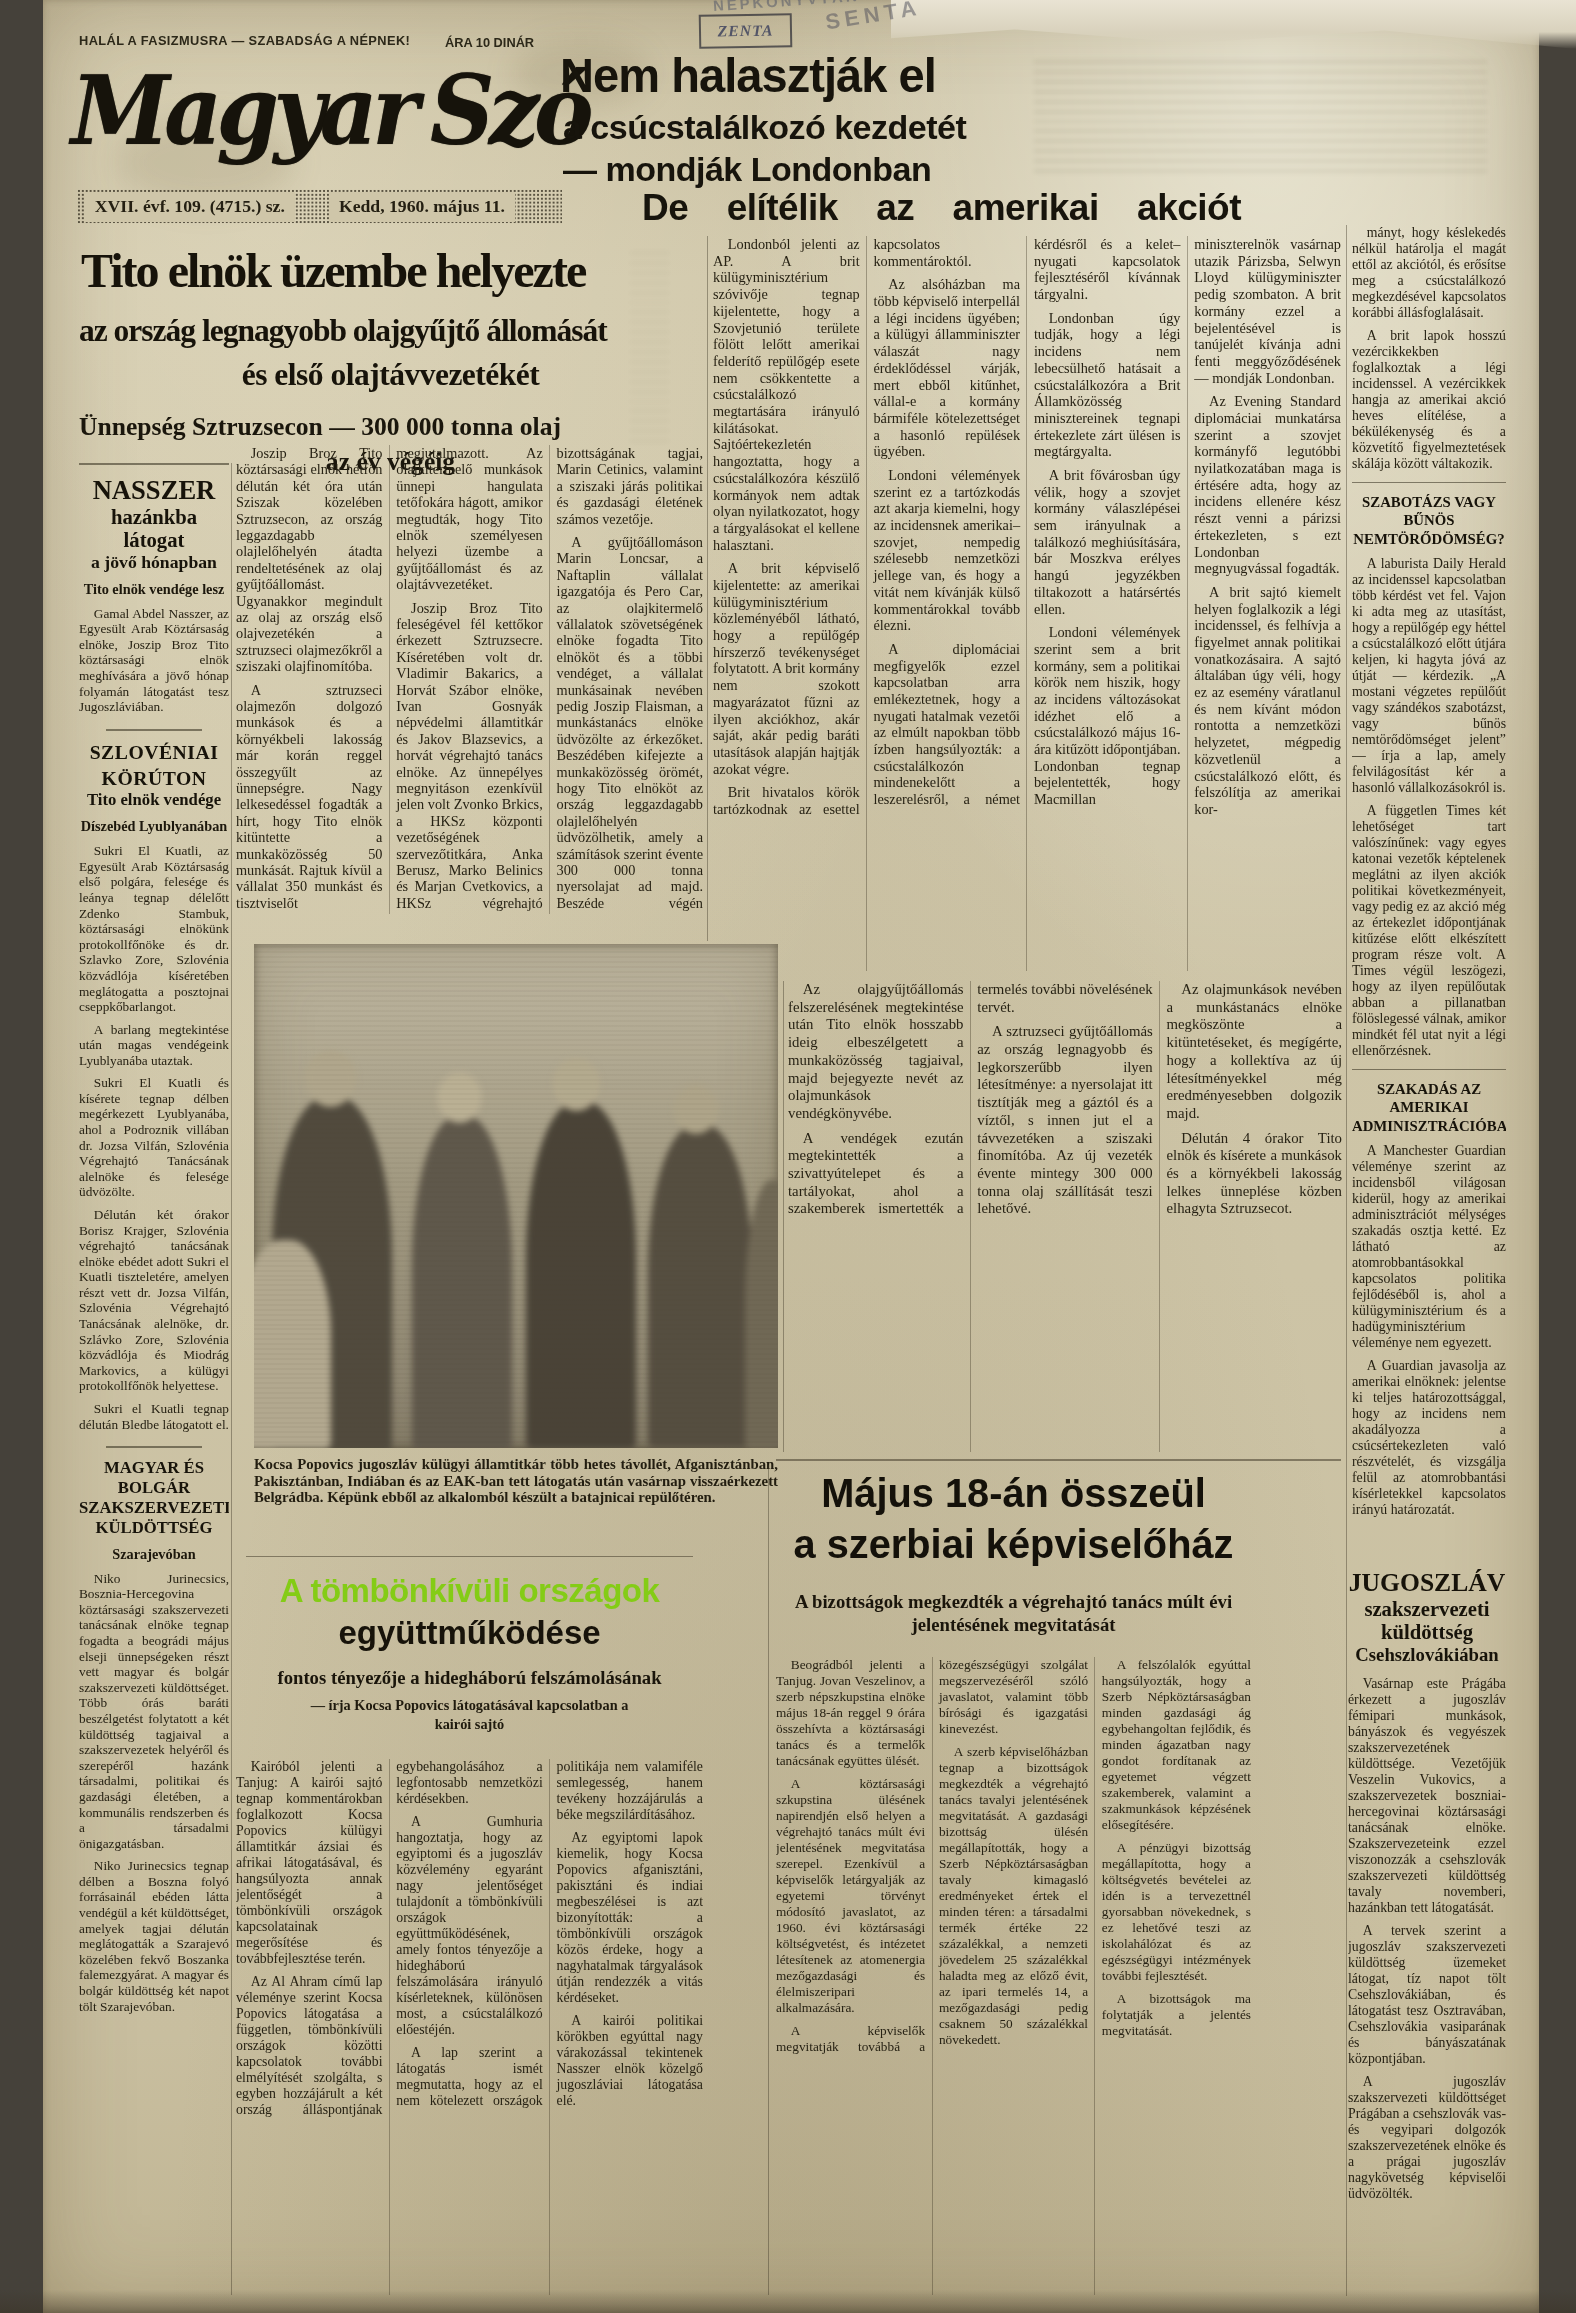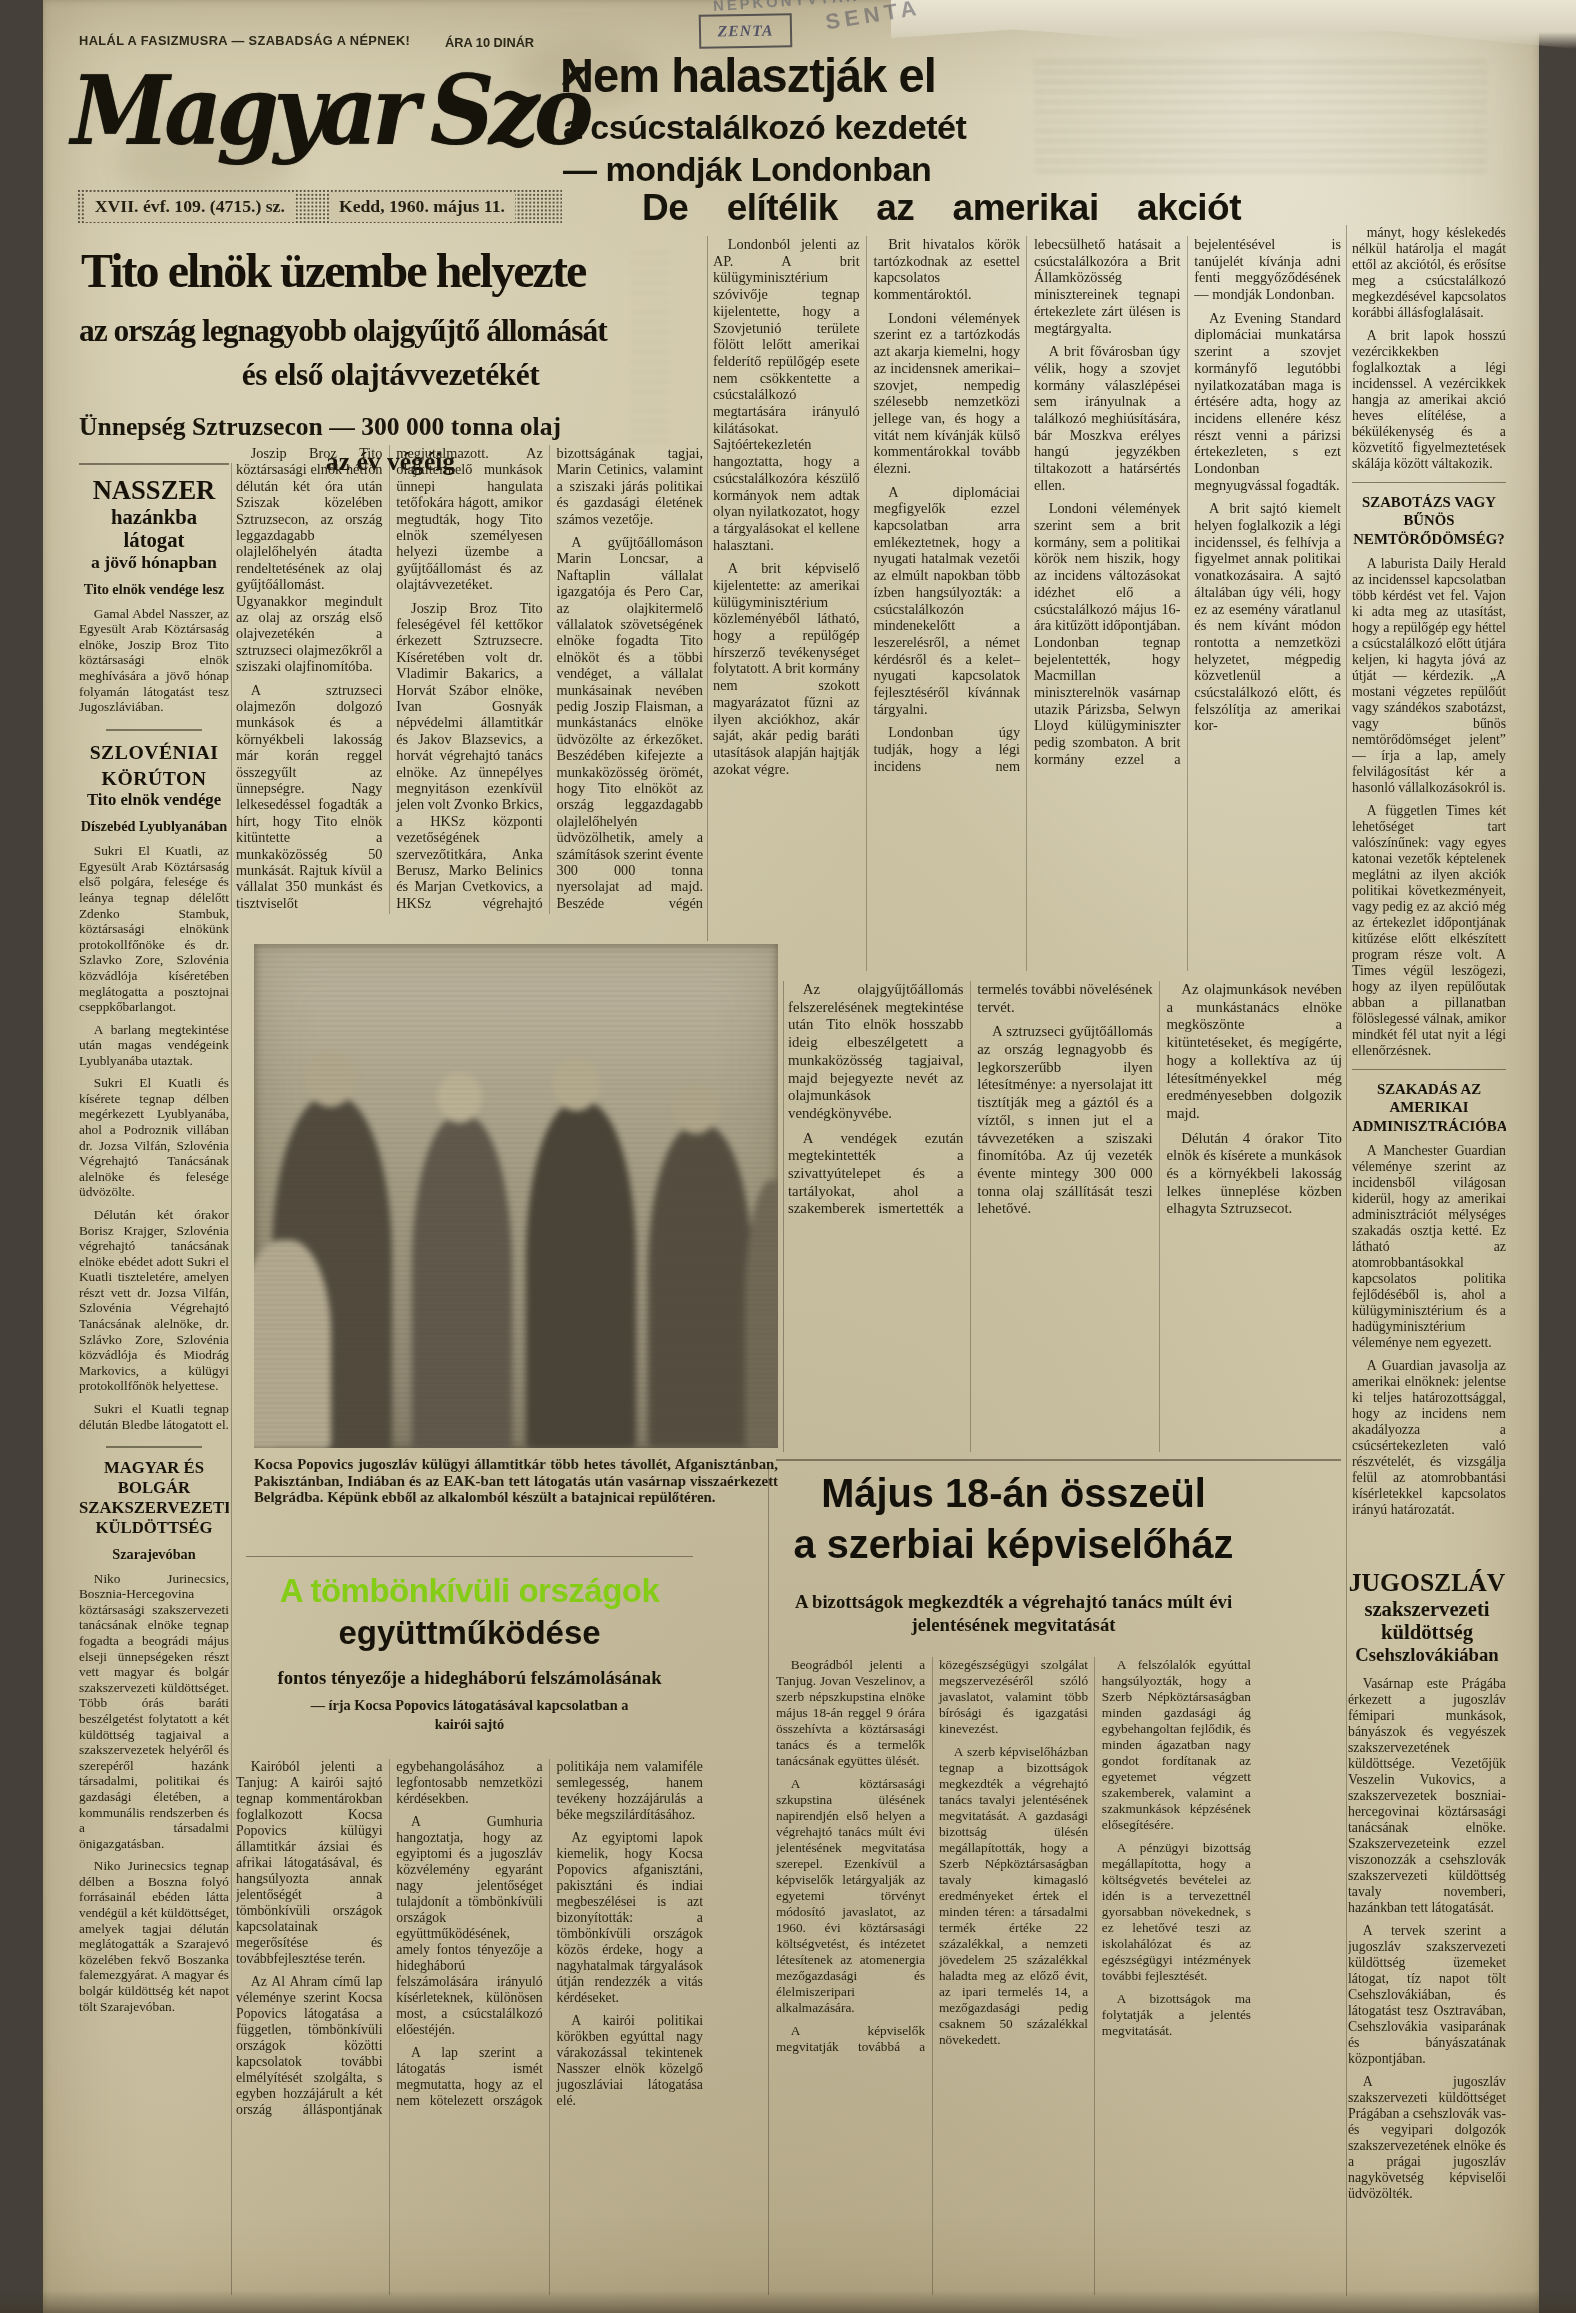--- a/index.html
+++ b/index.html
@@ -178,20 +178,21 @@
   <div class="tito-top copy mcol">
       <p>Joszip Broz Tito köztársasági elnök hétfőn délután két óra után Sziszak közelében Sztruzsecon, az ország leggazdagabb olajlelőhelyén átadta rendeltetésének az olaj gyűjtőállomást. Ugyanakkor megindult az olaj az ország első olajvezetékén a sztruzseci olajmezőkről a sziszaki olajfinomítóba.</p>
       <p>A sztruzseci olajmezőn dolgozó munkások és a környékbeli lakosság már korán reggel összegyűlt az ünnepségre. Nagy lelkesedéssel fogadták a hírt, hogy Tito elnök kitüntette a munkaközösség 50 munkását. Rajtuk kívül a vállalat 350 munkást és tisztviselőt megjutalmazott. Az olajkitermelő munkások ünnepi hangulata tetőfokára hágott, amikor megtudták, hogy Tito elnök személyesen helyezi üzembe a gyűjtőállomást és az olajtávvezetéket.</p>
       <p>Joszip Broz Tito feleségével fél kettőkor érkezett Sztruzsecre. Kíséretében volt dr. Vladimir Bakarics, a Horvát Szábor elnöke, Ivan Gosnyák népvédelmi államtitkár és Jakov Blazsevics, a horvát végrehajtó tanács elnöke. Az ünnepélyes megnyitáson ezenkívül jelen volt Zvonko Brkics, a HKSz központi vezetőségének szervezőtitkára, Anka Berusz, Marko Belinics és Marjan Cvetkovics, a HKSz végrehajtó bizottságának tagjai, Marin Cetinics, valamint a sziszaki járás politikai és gazdasági életének számos vezetője.</p>
       <p>A gyűjtőállomáson Marin Loncsar, a Naftaplin vállalat igazgatója és Pero Car, az olajkitermelő vállalatok szövetségének elnöke fogadta Tito elnököt és a többi vendéget, a vállalat munkásainak nevében pedig Joszip Flaisman, a munkástanács elnöke üdvözölte az érkezőket. Beszédében kifejezte a munkaközösség örömét, hogy Tito elnököt az ország leggazdagabb olajlelőhelyén üdvözölhetik, amely a számítások szerint évente 300 000 tonna nyersolajat ad majd. Beszéde végén különleges védőkesztyűt nyújtott át Tito elnöknek, aki ennek segítségével, a gombok lenyomásával üzembe helyezte a gyűjtőállomást és a sziszaki távvezetéket.</p>
     </div>
   <div class="ap-body copy mcol">
       <p>Londonból jelenti az AP. A brit külügyminisztérium szóvivője tegnap kijelentette, hogy a Szovjetunió területe fölött lelőtt amerikai felderítő repülőgép esete nem csökkentette a csúcstalálkozó megtartására irányuló kilátásokat. Sajtóértekezletén hangoztatta, hogy a csúcstalálkozóra készülő kormányok nem adtak olyan nyilatkozatot, hogy a tárgyalásokat el kellene halasztani.</p>
       <p>A brit képviselő kijelentette: az amerikai külügyminisztérium közleményéből látható, hogy a repülőgép hírszerző tevékenységet folytatott. A brit kormány nem szokott magyarázatot fűzni az ilyen akciókhoz, akár saját, akár pedig baráti utasítások alapján hajtják azokat végre.</p>
       <p>Brit hivatalos körök tartózkodnak az esettel kapcsolatos kommentároktól.</p>
+      <p>Az alsóházban ma több képviselő interpellál a légi incidens ügyében; a külügyi államminiszter válaszát nagy érdeklődéssel várják, mert ebből kitűnhet, vállal-e a kormány bármiféle kötelezettséget a hasonló repülések ügyében.</p>
       <p>Londoni vélemények szerint ez a tartózkodás azt akarja kiemelni, hogy az incidensnek amerikai–szovjet, nempedig szélesebb nemzetközi jellege van, és hogy a vitát nem kívánják külső kommentárokkal tovább élezni.</p>
       <p>A diplomáciai megfigyelők ezzel kapcsolatban arra emlékeztetnek, hogy a nyugati hatalmak vezetői az elmúlt napokban több ízben hangsúlyozták: a csúcstalálkozón mindenekelőtt a leszerelésről, a német kérdésről és a kelet–nyugati kapcsolatok fejlesztéséről kívánnak tárgyalni.</p>
       <p>Londonban úgy tudják, hogy a légi incidens nem lebecsülhető hatásait a csúcstalálkozóra a Brit Államközösség minisztereinek tegnapi értekezlete zárt ülésen is megtárgyalta.</p>
       <p>A brit fővárosban úgy vélik, hogy a szovjet kormány válaszlépései sem irányulnak a találkozó meghiúsítására, bár Moszkva erélyes hangú jegyzékben tiltakozott a határsértés ellen.</p>
       <p>Londoni vélemények szerint sem a brit kormány, sem a politikai körök nem hiszik, hogy az incidens változásokat idézhet elő a csúcstalálkozó május 16-ára kitűzött időpontjában. Londonban tegnap bejelentették, hogy Macmillan miniszterelnök vasárnap utazik Párizsba, Selwyn Lloyd külügyminiszter pedig szombaton. A brit kormány ezzel a bejelentésével is tanújelét kívánja adni fenti meggyőződésének — mondják Londonban.</p>
       <p>Az Evening Standard diplomáciai munkatársa szerint a szovjet kormányfő legutóbbi nyilatkozatában maga is értésére adta, hogy az incidens ellenére kész részt venni a párizsi értekezleten, s ezt Londonban megnyugvással fogadták.</p>
       <p>A brit sajtó kiemelt helyen foglalkozik a légi incidenssel, és felhívja a figyelmet annak politikai vonatkozásaira. A sajtó általában úgy véli, hogy ez az esemény váratlanul és nem kívánt módon rontotta a nemzetközi helyzetet, mégpedig közvetlenül a csúcstalálkozó előtt, és felszólítja az amerikai kor-</p>
     </div>
   <div class="tito-bottom copy mcol">
       <p>Az olajgyűjtőállomás felszerelésének megtekintése után Tito elnök hosszabb ideig elbeszélgetett a munkaközösség tagjaival, majd bejegyezte nevét az olajmunkások vendégkönyvébe.</p>

